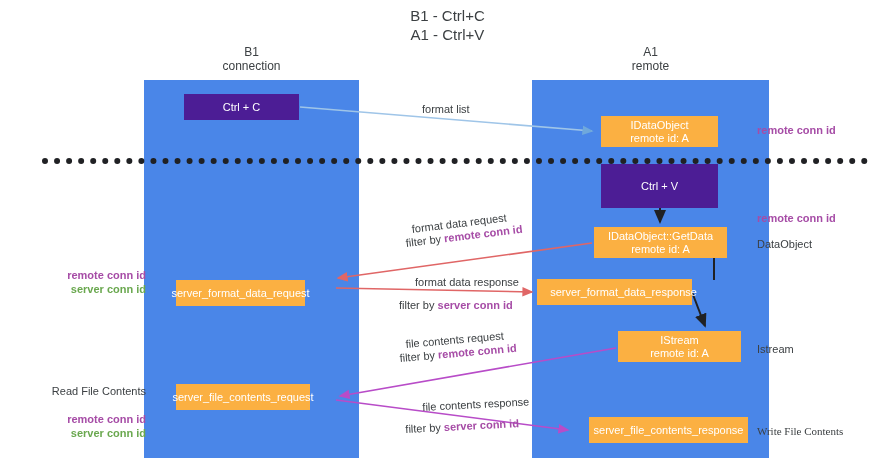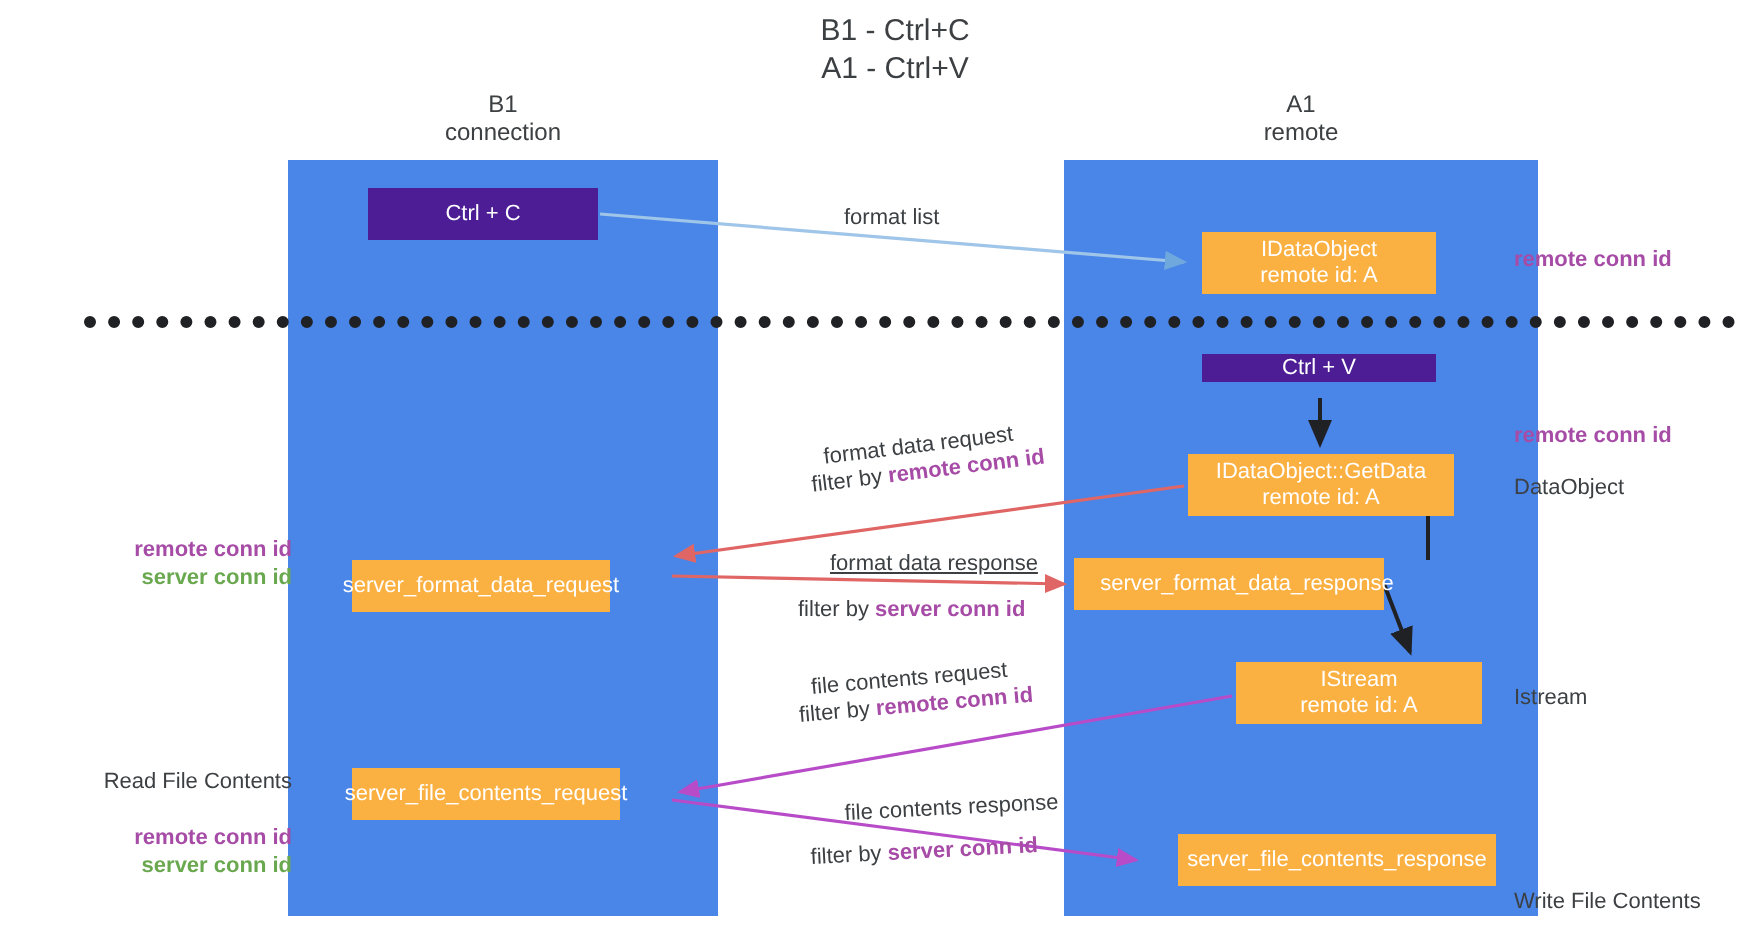--- a/index.html
+++ b/index.html
@@ -49,38 +49,38 @@
     font-size:11px;line-height:13px;
     box-sizing:border-box;
     padding:2px 4px;
   }
   .node.green{background:#4c1d95;}
   .node.orange{background:#fbb042;}
   .node .l2{font-size:11px;}
 
   .n-ctrlc   {left:160px;top:94px;width:115px;height:26px;}
   .n-idataobj{left:577px;top:116px;width:117px;height:31px;}
-  .n-ctrlv   {left:577px;top:177px;width:117px;height:14px;}
+  .n-ctrlv   {left:577px;top:164px;width:117px;height:44px;}
   .n-getdata {left:570px;top:227px;width:133px;height:31px;}
   .n-sfdreq  {left:152px;top:280px;width:129px;height:26px;}
   .n-sfdresp {left:513px;top:279px;width:155px;height:26px;padding-left:22px;}
   .n-istream {left:594px;top:331px;width:123px;height:31px;}
   .n-sfcreq  {left:152px;top:384px;width:134px;height:26px;}
   .n-sfcresp {left:565px;top:417px;width:159px;height:26px;}
 
   
   .side{
     position:absolute;font-size:11px;line-height:14px;
   }
   .side.right{left:733px;color:#3c4043;}
   .side-remote1{top:123px;color:#a64ca6;font-weight:bold;left:733px;}
   .side-remote2{top:211px;color:#a64ca6;font-weight:bold;left:733px;}
   .side-dataobject{top:237px;left:728px;}
   .side-istream{top:342px;left:728px;}
-  .side-writefile{top:444px;left:728px;}
+  .side-writefile{top:424px;left:728px;font-family:Liberation Serif, serif;}
 
   .side.left{right:auto;text-align:right;width:128px;left:-6px;}
   .grp-mid{top:268px;}
   .grp-bottom{top:384px;}
   .kw-remote{color:#a64ca6;font-weight:bold;}
   .kw-server{color:#6aa84f;font-weight:bold;}
   .plain{color:#3c4043;font-weight:normal;}
 
   
   .elabel{
@@ -88,21 +88,21 @@
     color:#3c4043;white-space:nowrap;
     transform-origin:left top;
   }
   .el-remote{color:#a64ca6;font-weight:bold;}
   .el-server{color:#a64ca6;font-weight:bold;}
 
   .lbl-formatlist{left:398px;top:102px;}
 
   .lbl-fdr1{left:387px;top:222px;transform:rotate(-7deg);}
   .lbl-fdr2{left:381px;top:236px;transform:rotate(-7deg);}
-  .lbl-fdresp1{left:391px;top:275px;text-decoration:underline;}
+  .lbl-fdresp1{left:391px;top:275px;}
   .lbl-fdresp2{left:375px;top:298px;}
 
   .lbl-fcr1{left:381px;top:337px;transform:rotate(-5deg);}
   .lbl-fcr2{left:375px;top:351px;transform:rotate(-5deg);}
   .lbl-fcresp1{left:398px;top:400px;transform:rotate(-3deg);}
   .lbl-fcresp2{left:381px;top:422px;transform:rotate(-3deg);}
 
   svg.edges{position:absolute;left:0;top:0;width:871px;height:467px;pointer-events:none;}
 </style>
 </head>

